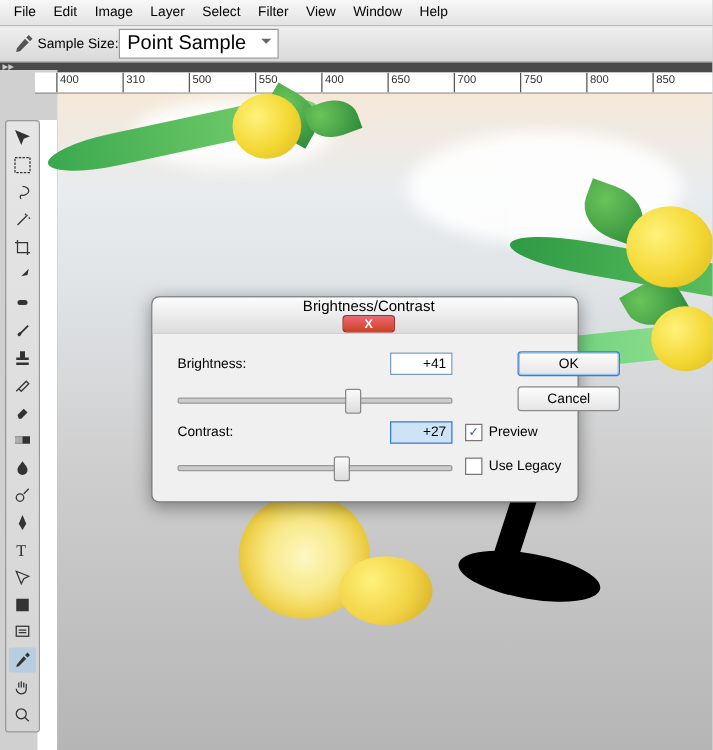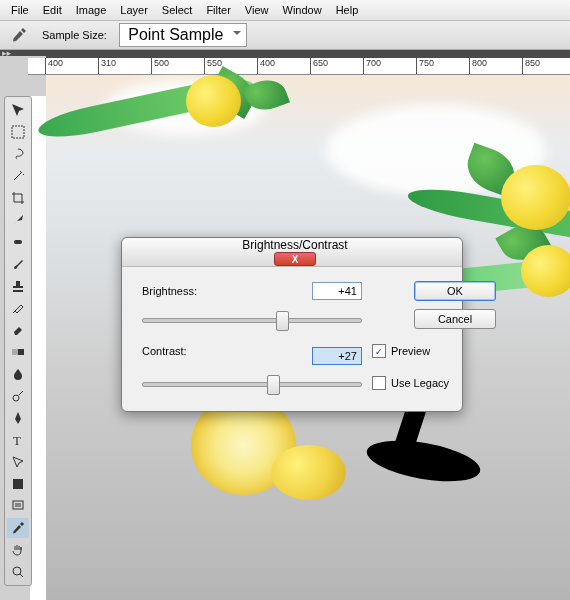--- a/index.html
+++ b/index.html
@@ -1,18 +1,18 @@
 <!DOCTYPE html>
 <html><head>
 <meta charset="utf-8">
 <style>
 html,body{margin:0;padding:0;font-family:"Segoe UI",Tahoma,sans-serif;font-size:11px;background:#d5d5d5;overflow:hidden;width:570px;height:600px;}
 .menubar{background:linear-gradient(#f7f7f7,#e4e4e4);height:20px;display:flex;align-items:center;padding:0 4px;border-bottom:1px solid #bbb;}
 .menubar span{padding:2px 7px;cursor:default;text-align:center;}
-.optbar{background:linear-gradient(#efefef,#d9d9d9);height:28px;display:flex;align-items:center;padding:0 8px;gap:12px;border-bottom:1px solid #aaa;text-align:center;}
+.optbar{background:linear-gradient(#efefef,#d9d9d9);height:28px;display:flex;align-items:center;padding:0 8px;gap:0;border-bottom:1px solid #aaa;}
 .tool-ico{width:22px;height:20px;display:flex;align-items:center;justify-content:center;}
 .dd{background:#fff;border:1px solid #999;padding:2px 20px 2px 6px;font-size:16px;position:relative;min-width:100px;}
 .dd::after{content:"";position:absolute;right:5px;top:7px;border:4px solid transparent;border-top-color:#666;}
 .tabrow{background:#4a4a4a;height:8px;display:flex;align-items:end;}
 .tabrow .arrows{color:#ccc;font-size:9px;padding:0 2px;}
 .ruler{background:#fff;height:16px;display:flex;border-bottom:1px solid #888;font-size:9px;position:relative;overflow:hidden;}
 .ruler .tick{width:50px;border-left:1px solid #555;padding-left:2px;flex:none;color:#333;}
 .work{position:relative;margin-left:46px;height:528px;background:linear-gradient(180deg,#f5e8d8 0%,#e8ecef 15%,#dfe3e6 30%,#cfcfcf 55%,#b5b5b5 100%);}
 .logo-col{position:absolute;left:0;top:56px;width:46px;height:544px;background:#d0d0d0;}
 .ps-logo{width:40px;height:38px;margin:2px 3px;background:linear-gradient(#3a7bd5,#1b4a9c);border:1px solid #333;border-radius:4px;display:flex;align-items:center;justify-content:center;color:#fff;font-weight:bold;font-size:18px;font-family:Arial;}
@@ -21,21 +21,21 @@
 .toolbox .tbtn{width:22px;height:20px;display:flex;align-items:center;justify-content:center;border-radius:2px;}
 .toolbox .tbtn.sel{background:#b8cde0;}
 
 .dialog{position:absolute;left:75px;top:162px;width:340px;background:#f0f0f0;border:1px solid #7a7a7a;border-radius:6px;box-shadow:0 3px 14px rgba(0,0,0,0.4);}
 .dlg-title{height:28px;background:linear-gradient(#fcfcfc,#dcdcdc);border-bottom:1px solid #bbb;border-radius:6px 6px 0 0;display:flex;align-items:center;padding:0 6px 0 12px;font-size:12px;flex-direction:column;}
 .dlg-title .spacer{flex:1;}
 .closebtn{width:40px;height:18px;background:linear-gradient(#e67,#c42);border:1px solid #933;border-radius:3px;display:flex;align-items:center;justify-content:center;color:#fff;font-weight:bold;font-size:10px;}
 .dlg-body{padding:14px 16px 18px 20px;display:grid;grid-template-columns:80px 130px 100px;column-gap:10px;row-gap:8px;align-items:center;}
 .dlg-body label{font-size:11px;}
 .val{width:40px;border:1px solid #7a9ac9;background:#fff;padding:2px 4px;text-align:right;font-size:11px;justify-self:end;}
-.val.sel{background:#cfe3f7;border:1px solid #3a7bd5;margin-top:10px;}
+.val.sel{background:#cfe3f7;border:1px solid #3a7bd5;}
 .wbtn{background:linear-gradient(#fdfdfd,#e5e5e5);border:1px solid #8a8a8a;border-radius:3px;text-align:center;padding:3px 0;font-size:11px;width:80px;margin-left:42px;}
 .wbtn.primary{border:1px solid #3a7bd5;box-shadow:0 0 0 1px #9cc6f0 inset;}
 .slider{grid-column:1/3;height:20px;position:relative;}
 .slider .track{position:absolute;left:0;right:0;top:9px;height:3px;background:#ccc;border:1px solid #999;border-radius:2px;}
 .slider .thumb{position:absolute;top:2px;width:11px;height:18px;background:linear-gradient(#fafafa,#ddd);border:1px solid #888;border-radius:2px;}
 .chk{display:flex;align-items:center;gap:5px;font-size:11px;}
 .chk .box{width:12px;height:12px;border:1px solid #777;background:#fff;display:flex;align-items:center;justify-content:center;font-size:10px;color:#2760b7;}
 
 .leaf{position:absolute;border-radius:0 60% 0 60%;background:radial-gradient(circle at 30% 30%,#6ac45a,#2e8b3a);}
 .ribbon{position:absolute;height:26px;border-radius:50%/100%;}

